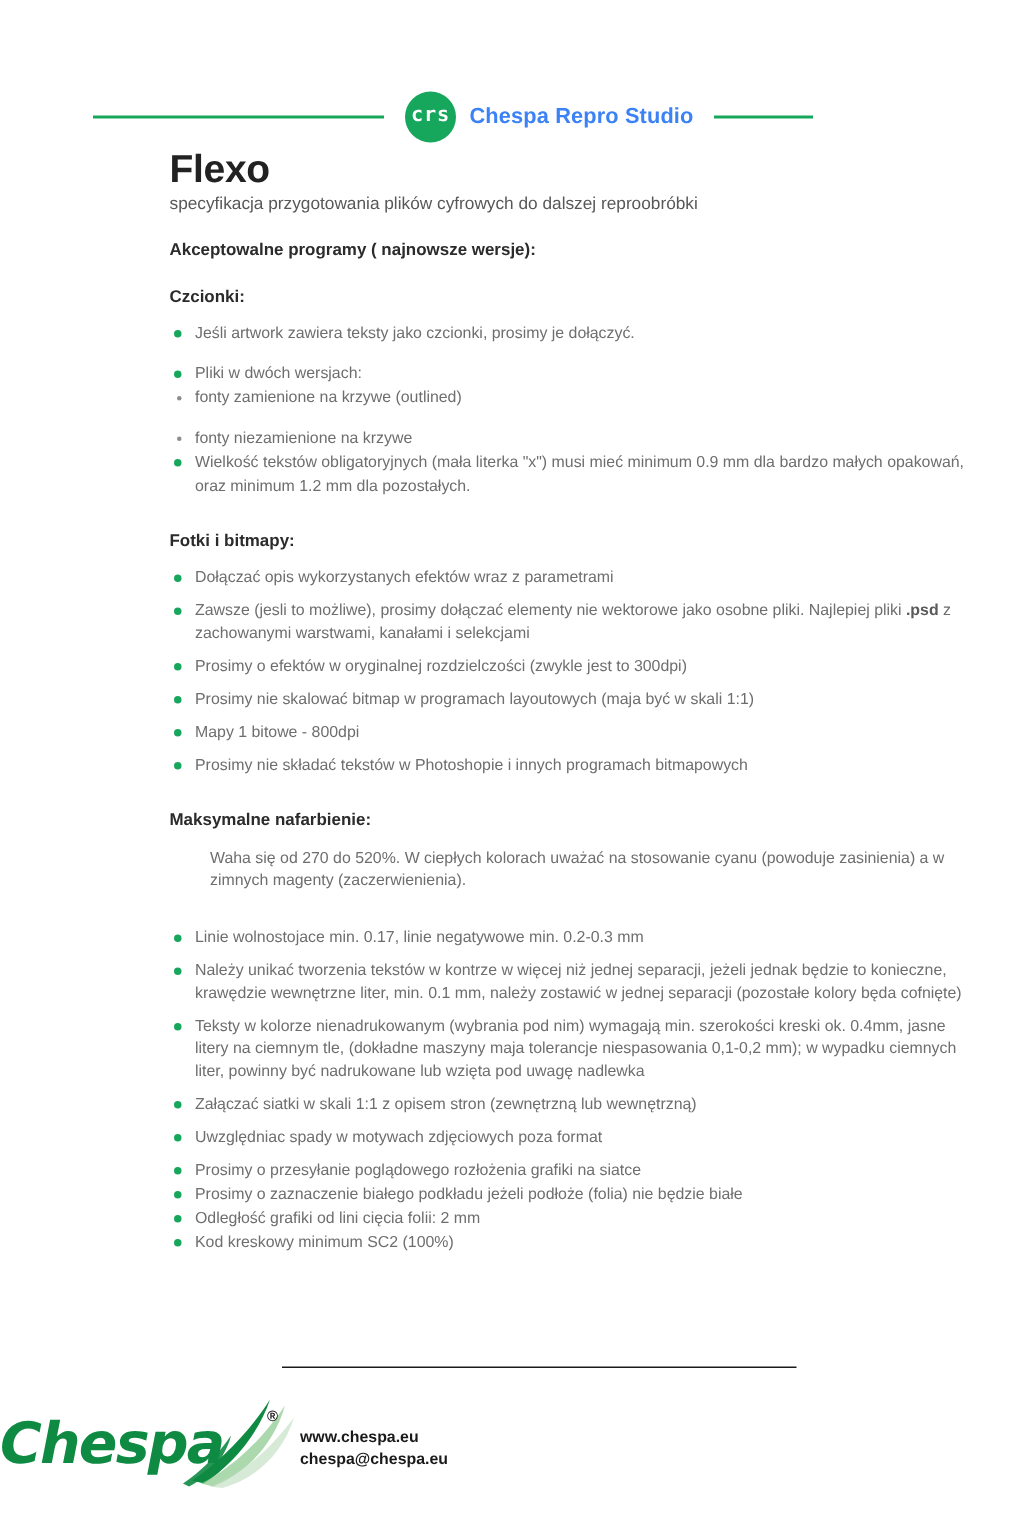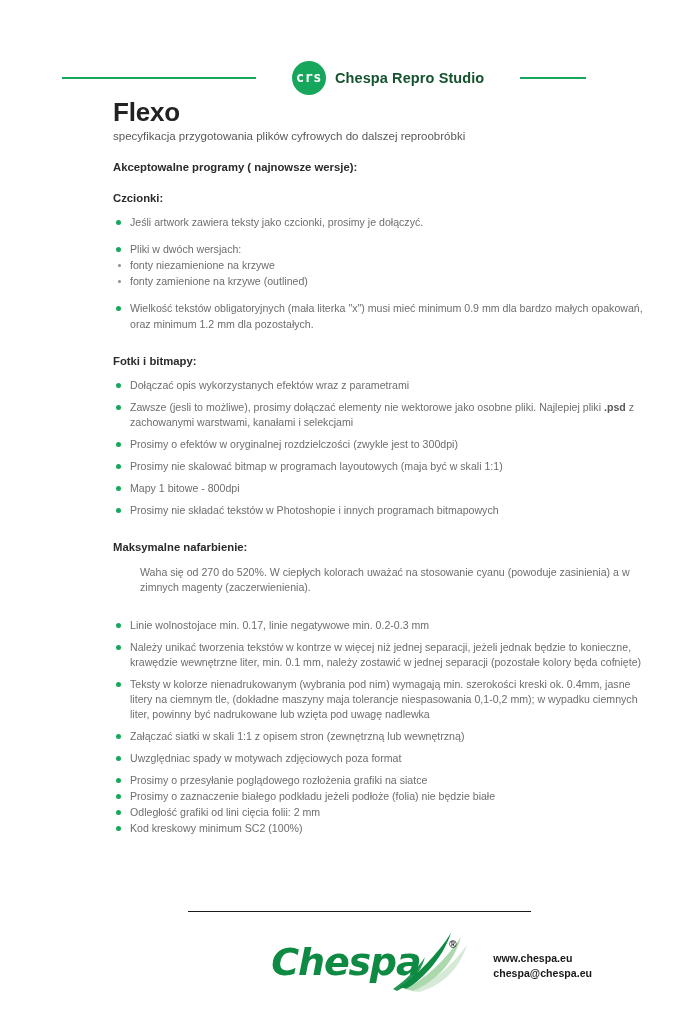--- a/index.html
+++ b/index.html
@@ -9,42 +9,42 @@
     font-family:"Liberation Sans","DejaVu Sans",sans-serif;
     color:#4b4b4b;
     overflow:hidden;
     position:relative;
   }
   .page{position:relative;width:686px;height:1024px;}
 
   
   .header{
     position:absolute;left:0;top:56px;width:686px;height:44px;
-    display:flex;align-items:center;gap:22px;
+    display:flex;align-items:center;
   }
   .rule-left{
     flex:0 0 auto;width:194px;margin-left:62px;height:0;
     border-top:2px solid #16a75c;
   }
   .brand{
     display:flex;align-items:center;gap:9px;margin-left:14px;
   }
   .crs-badge{
     width:34px;height:34px;border-radius:50%;
     background:#16a75c;
     display:flex;align-items:center;justify-content:center;
     flex:0 0 auto;
   }
   .crs-badge span{
     color:#ffffff;font-size:13.5px;font-weight:bold;
     letter-spacing:0.5px;font-family:"DejaVu Sans Mono","Liberation Mono",monospace;
     line-height:1;display:block;transform:translateY(-0.5px);
   }
   .brand-name{
-    color:#14532d;font-size:14.5px;font-weight:600;white-space:nowrap;
+    color:#3b82f6;font-size:14.5px;font-weight:600;white-space:nowrap;
     letter-spacing:0.1px;
   }
   .rule-right{
     flex:0 0 auto;width:66px;margin-left:14px;height:0;
     border-top:2px solid #16a75c;
   }
 
   
   .title-block{position:absolute;left:113px;top:99px;width:520px;}
   .doc-title{
@@ -103,21 +103,21 @@
 
   .bold-inline{font-weight:bold;color:#5a5a5a;}
 
   
   .footer-rule{
     position:absolute;left:188px;top:911px;width:343px;height:0;
     border-top:1.3px solid #1a1a1a;
   }
   .footer{
     position:absolute;left:0;top:930px;width:592px;height:72px;
-    display:flex;align-items:center;justify-content:flex-end;gap:22px;
+    display:flex;align-items:center;justify-content:flex-start;
   }
   .logo-wrap{position:relative;width:200px;height:62px;}
   .logo-word{
     position:absolute;left:0;top:8px;
     font-size:38px;font-weight:bold;font-style:italic;
     color:#0e8a43;letter-spacing:-1.2px;
     font-family:"DejaVu Sans","Liberation Sans",sans-serif;
     line-height:1;
   }
   .logo-swoosh{position:absolute;left:120px;top:-4px;}
@@ -155,22 +155,22 @@
 
     <div class="section sp-0">
       <div class="section-title">Akceptowalne programy ( najnowsze wersje):</div>
     </div>
 
     <div class="section sp-1">
       <div class="section-title">Czcionki:</div>
       <ul class="bullets">
         <li class="gap">Jeśli artwork zawiera teksty jako czcionki, prosimy je dołączyć.</li>
         <li class="tight">Pliki w dwóch wersjach:</li>
+        <li class="sub gap">fonty zamienione na krzywe (outlined)</li>
         <li class="sub">fonty niezamienione na krzywe</li>
-        <li class="sub gap">fonty zamienione na krzywe (outlined)</li>
         <li>Wielkość tekstów obligatoryjnych (mała literka "x") musi mieć minimum 0.9 mm dla bardzo małych opakowań, oraz minimum 1.2 mm dla pozostałych.</li>
       </ul>
     </div>
 
     <div class="section sp-2">
       <div class="section-title">Fotki i bitmapy:</div>
       <ul class="bullets">
         <li>Dołączać opis wykorzystanych efektów wraz z parametrami</li>
         <li><span>Zawsze (jesli to możliwe), prosimy dołączać elementy nie wektorowe jako osobne pliki. Najlepiej pliki </span><span class="bold-inline">.psd</span><span> z zachowanymi warstwami, kanałami i selekcjami</span></li>
         <li>Prosimy o efektów w oryginalnej rozdzielczości (zwykle jest to 300dpi)</li>

